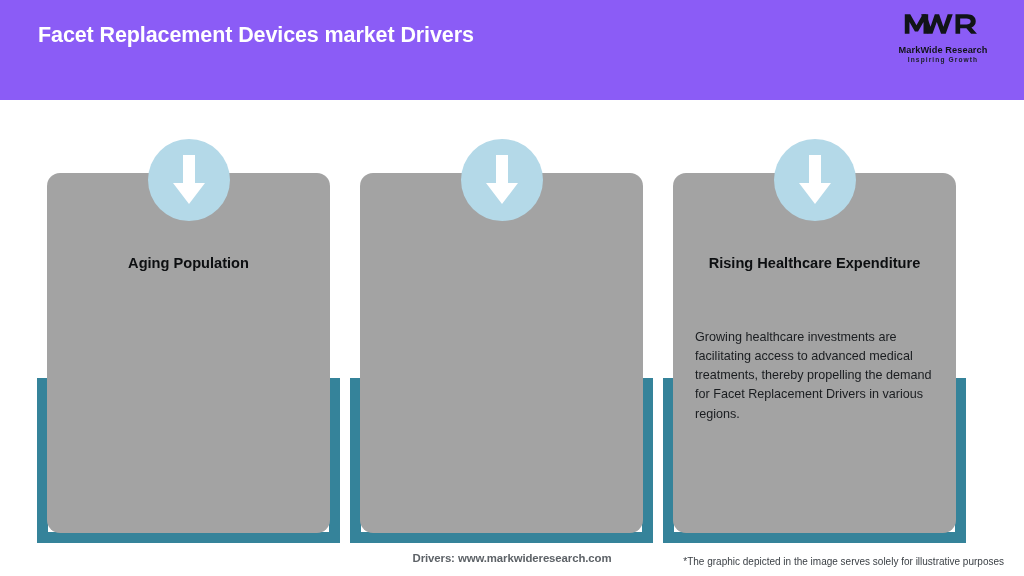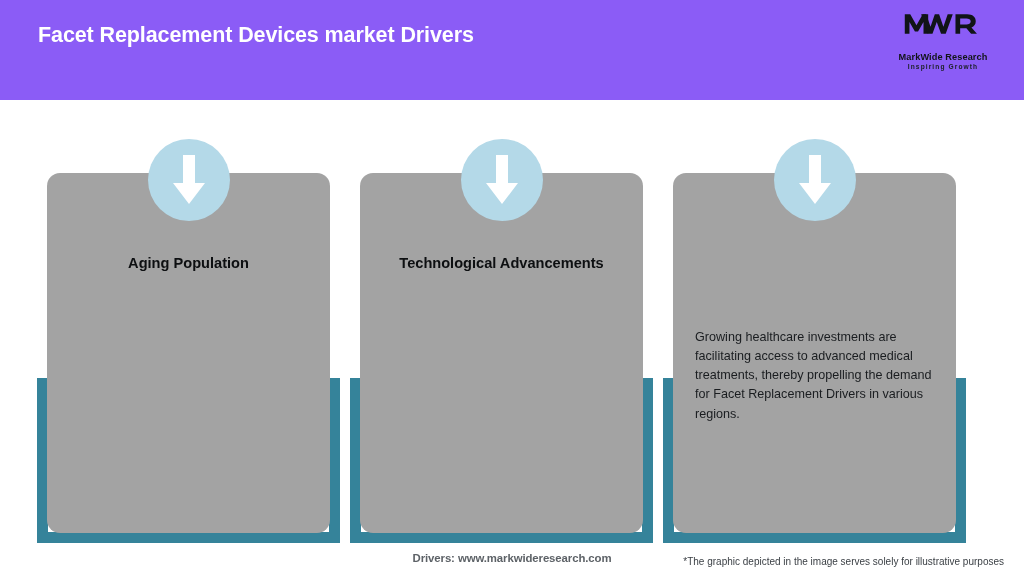--- a/index.html
+++ b/index.html
@@ -51,21 +51,21 @@
     margin: 0 auto;
     width: 78px;
     height: 28px;
   }
   .logo-name {
     display: block;
     font-size: 9.2px;
     font-weight: bold;
     color: #111418;
     letter-spacing: 0.1px;
-    margin-top: 14px;
+    margin-top: 7px;
     white-space: nowrap;
   }
   .logo-tag {
     display: block;
     font-size: 6.6px;
     font-weight: bold;
     color: #1a1f24;
     letter-spacing: 1.1px;
     margin-top: 1px;
     white-space: nowrap;
@@ -223,36 +223,36 @@
     </div>
   </div>
 
   <div class="card-wrap c2">
     <div class="frame">
       <div class="bar-l"></div>
       <div class="bar-r"></div>
       <div class="bar-b"></div>
     </div>
     <div class="card">
-      <div class="card-title">Technological Advancements</div>
     </div>
     <div class="icon-circle">
       <svg viewBox="0 0 38 54" aria-hidden="true">
         <path d="M13 2 L25 2 L25 30 L35 30 L19 51 L3 30 L13 30 Z" fill="#ffffff"></path>
       </svg>
     </div>
   </div>
 
   <div class="card-wrap c3">
     <div class="frame">
       <div class="bar-l"></div>
       <div class="bar-r"></div>
       <div class="bar-b"></div>
     </div>
     <div class="card">
+      <div class="card-title">Rising Healthcare Expenditure</div>
       <div class="card-body">Growing healthcare investments are facilitating access to advanced medical treatments, thereby propelling the demand for Facet Replacement Drivers in various regions.</div>
     </div>
     <div class="icon-circle">
       <svg viewBox="0 0 38 54" aria-hidden="true">
         <path d="M13 2 L25 2 L25 30 L35 30 L19 51 L3 30 L13 30 Z" fill="#ffffff"></path>
       </svg>
     </div>
   </div>
 
 </div>

